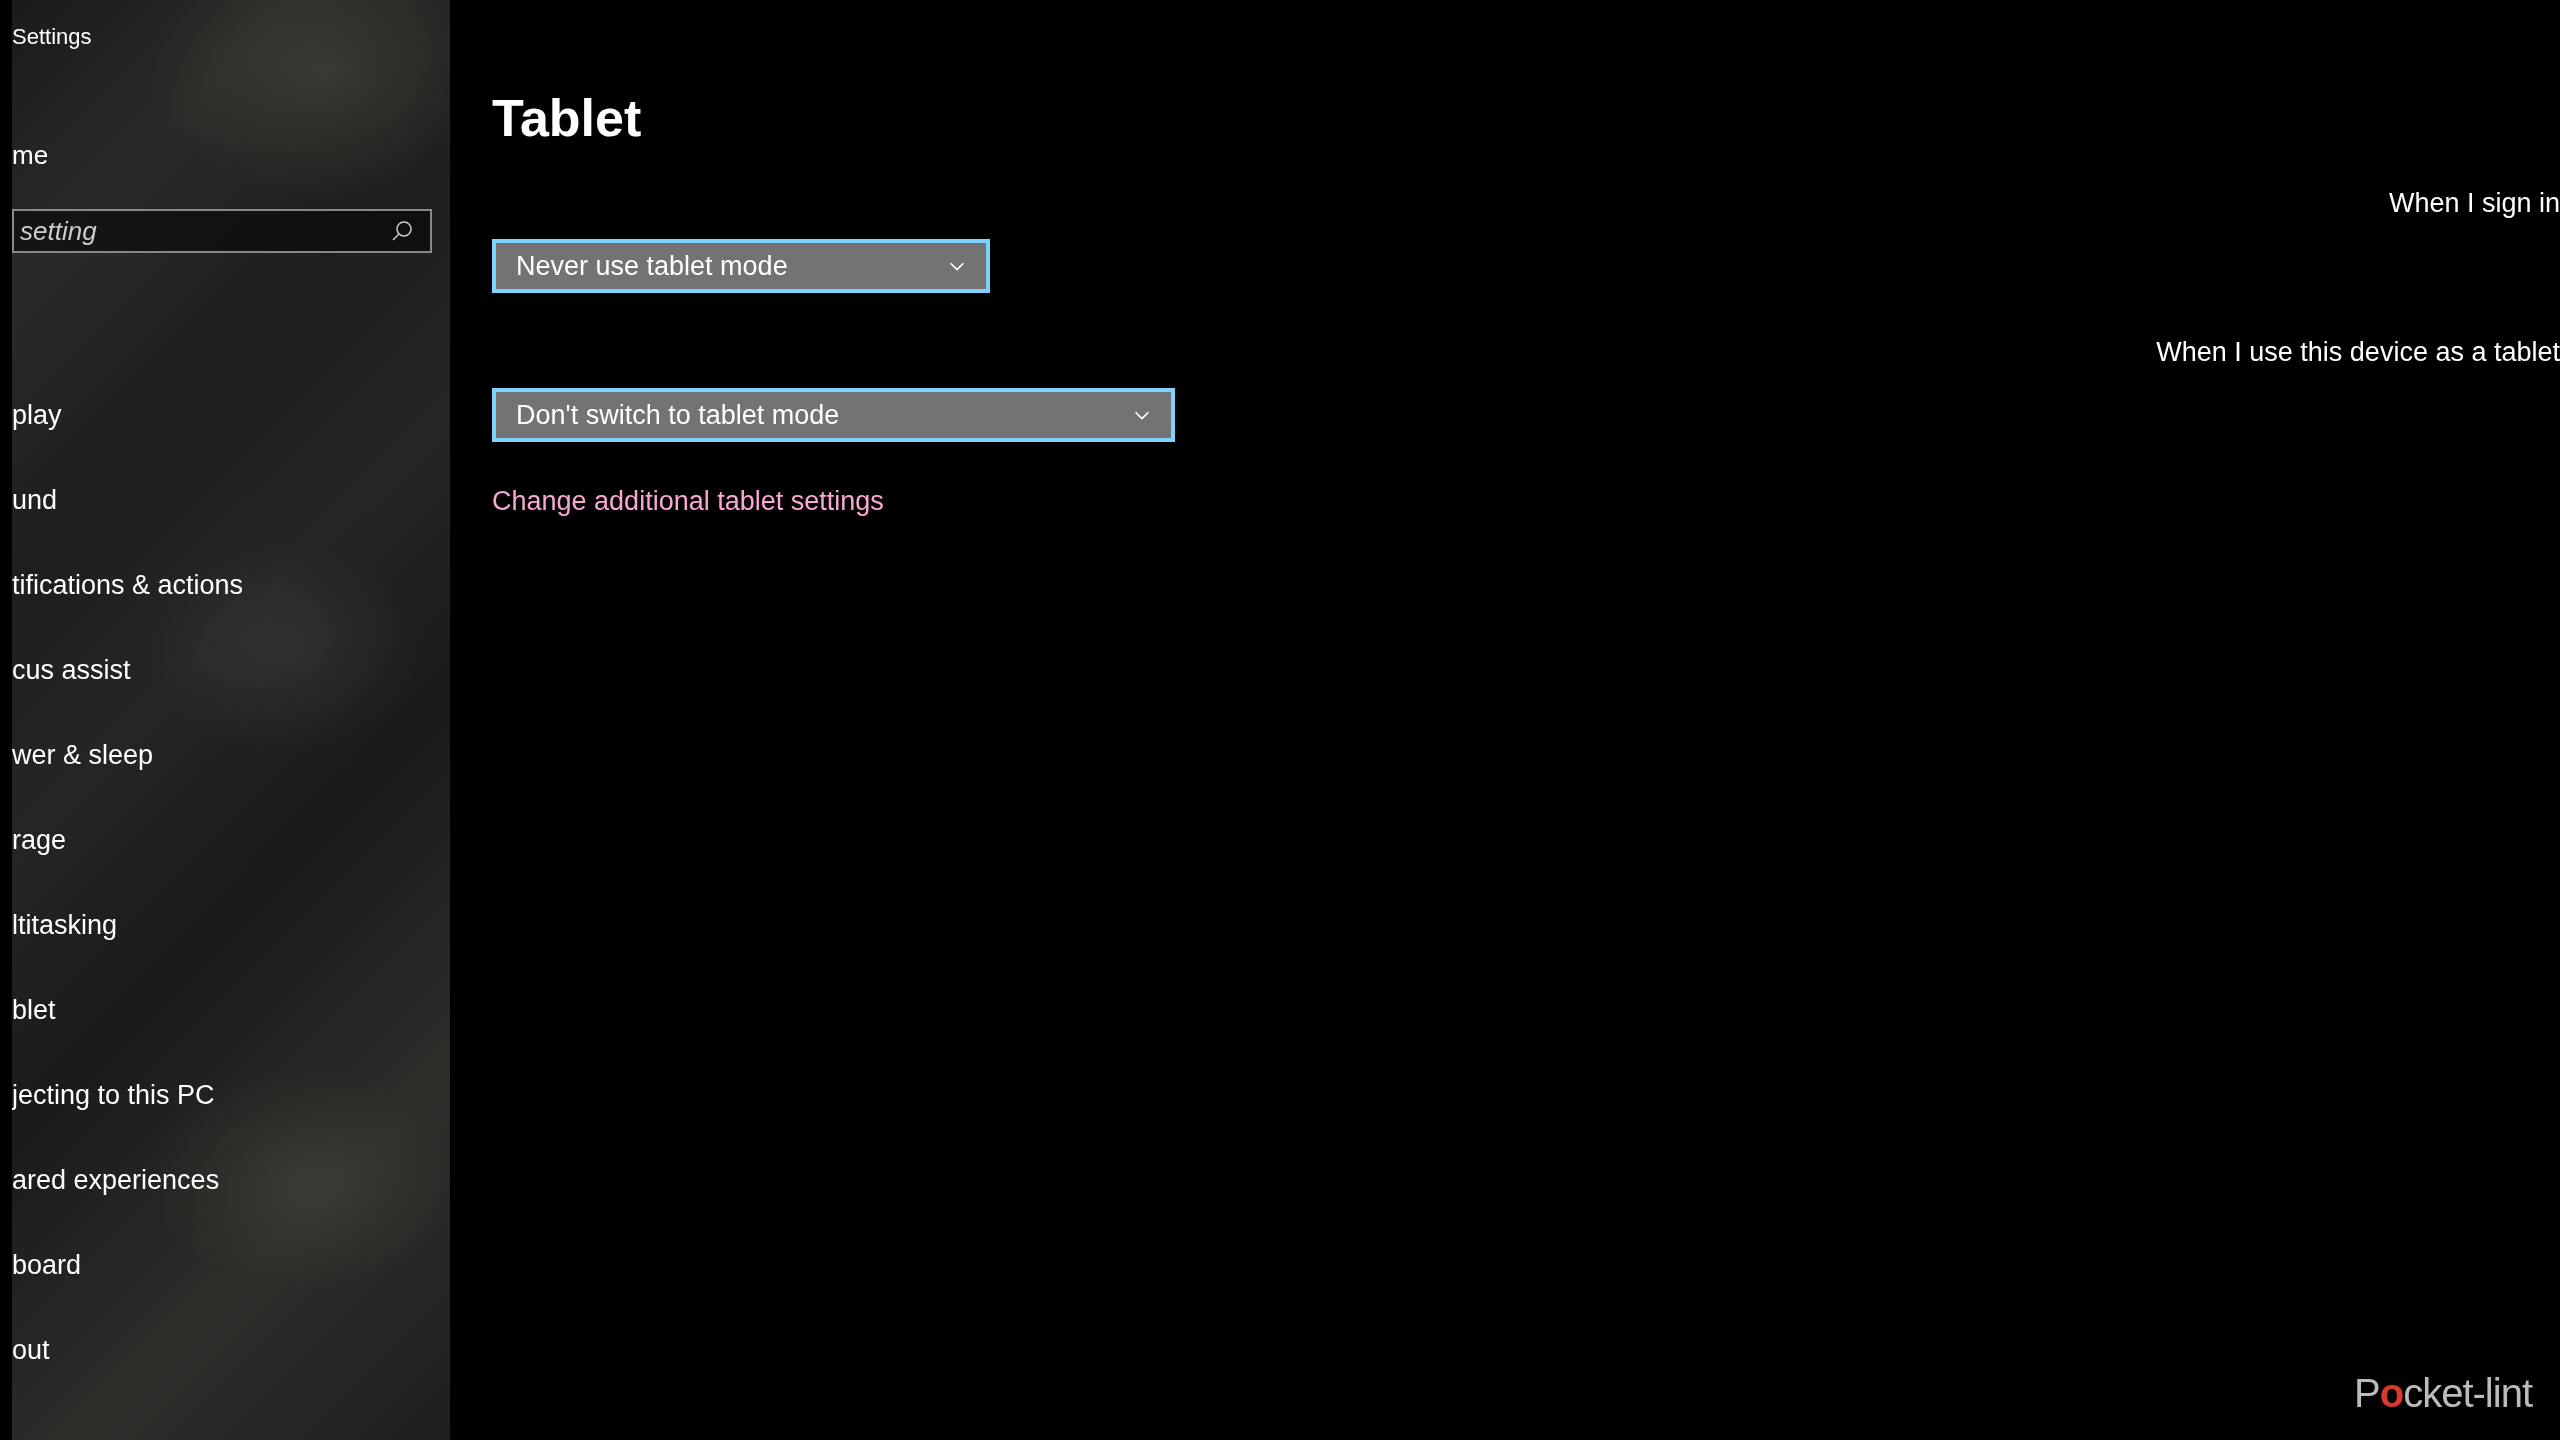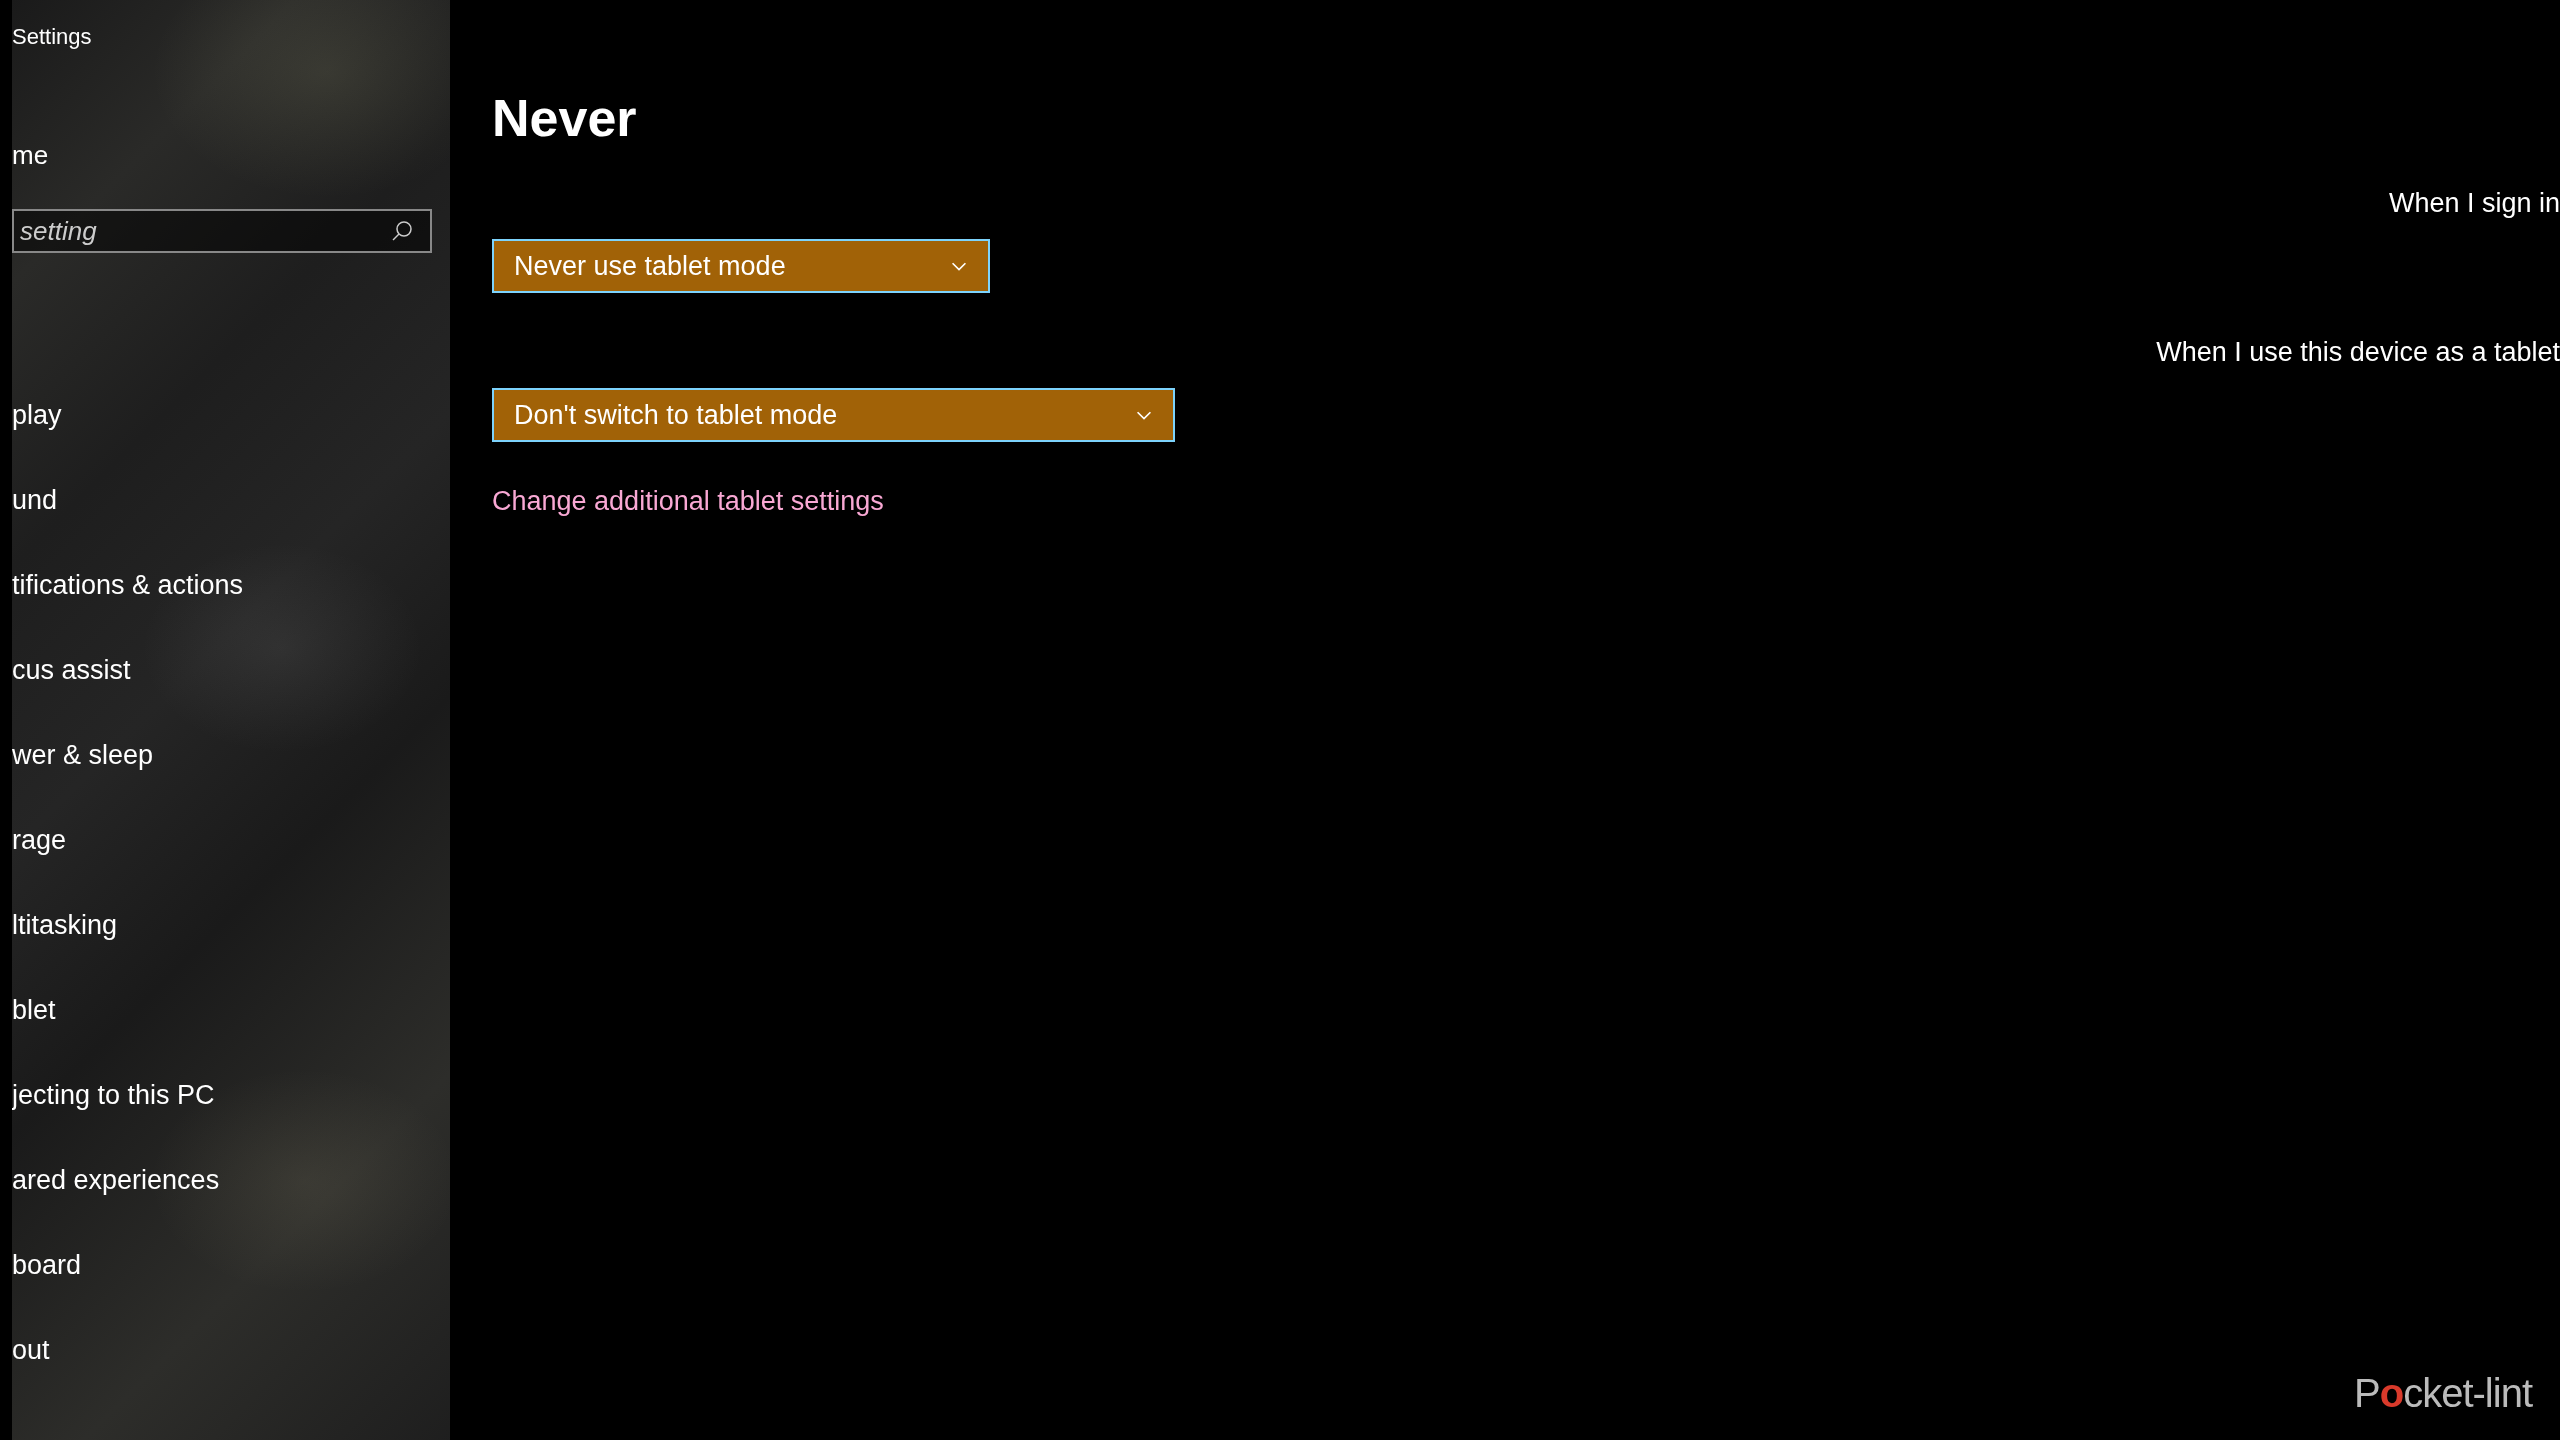--- a/index.html
+++ b/index.html
@@ -142,22 +142,22 @@
 
     .setting-label {
       font-size: 27px;
       color: #fff;
       margin-bottom: 20px;
       text-align: right;
     }
 
     .dropdown {
       height: 54px;
-      border: 2px solid #7dd3fc;
-      background: #a16207;
+      border: 4px solid #7dd3fc;
+      background: #737373;
       display: flex;
       align-items: center;
       justify-content: space-between;
       padding: 0 18px 0 20px;
       cursor: pointer;
     }
 
     .dropdown-1 { width: 498px; }
     .dropdown-2 { width: 683px; }
 
@@ -248,21 +248,21 @@
       <span>board</span>
     </div>
     <div class="nav-item">
       <span>out</span>
     </div>
   </div>
 </div>
 
 <div class="main">
 
-  <h1 class="page-title">Never</h1>
+  <h1 class="page-title">Tablet</h1>
 
   <div class="setting-block">
     <div class="setting-label">When I sign in</div>
     <div class="dropdown dropdown-1">
       <span class="dropdown-value">Never use tablet mode</span>
       <svg class="chev" viewBox="0 0 24 24">
         <polyline points="5 9 12 16 19 9"></polyline>
       </svg>
     </div>
   </div>

